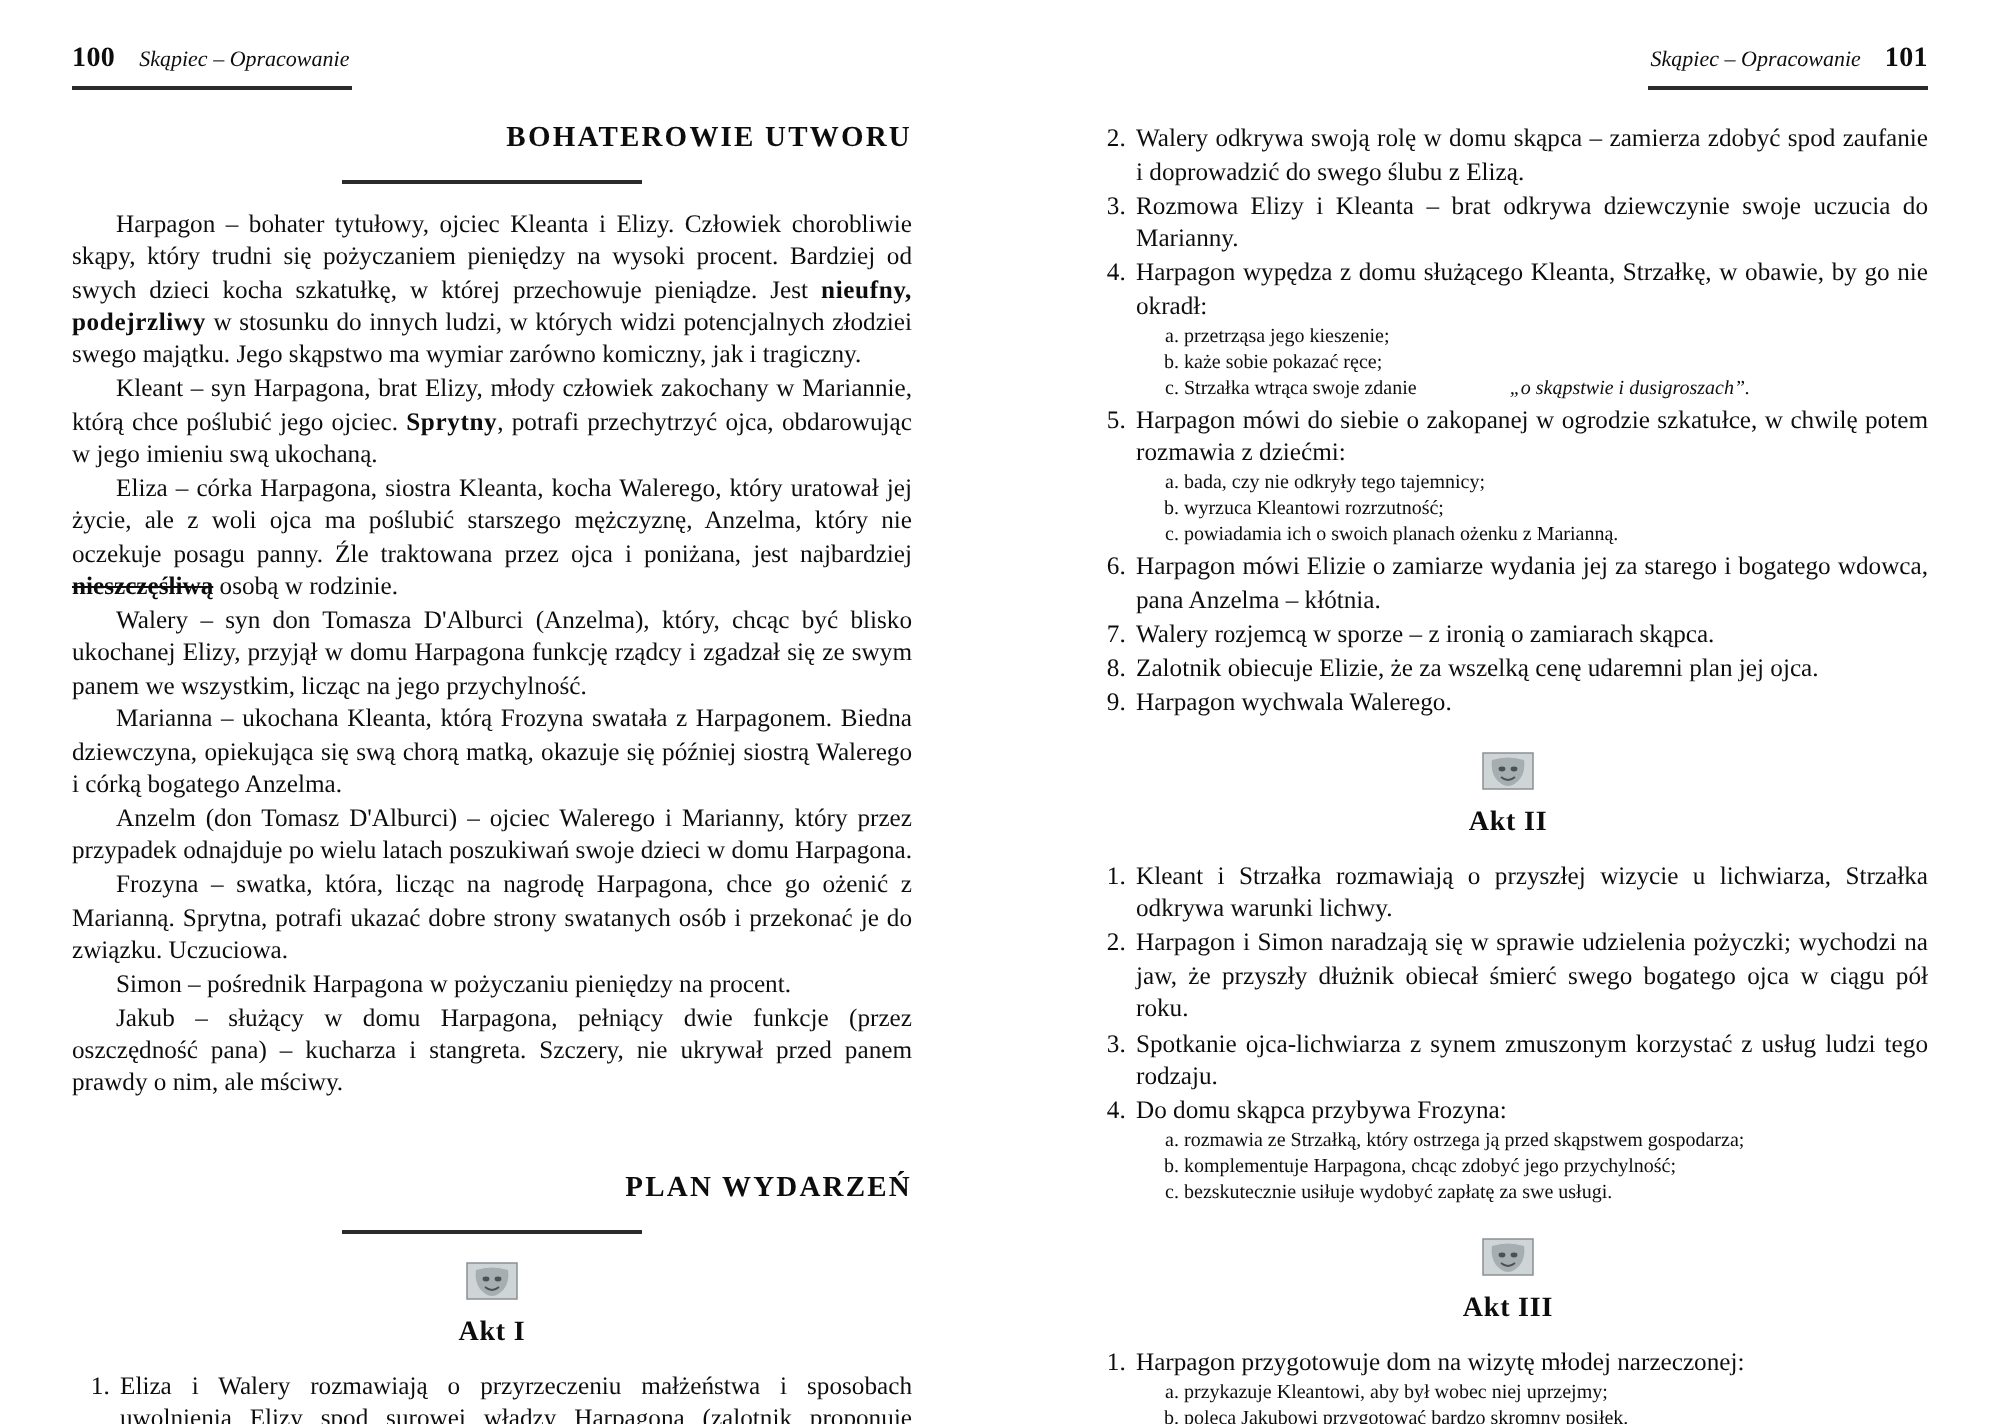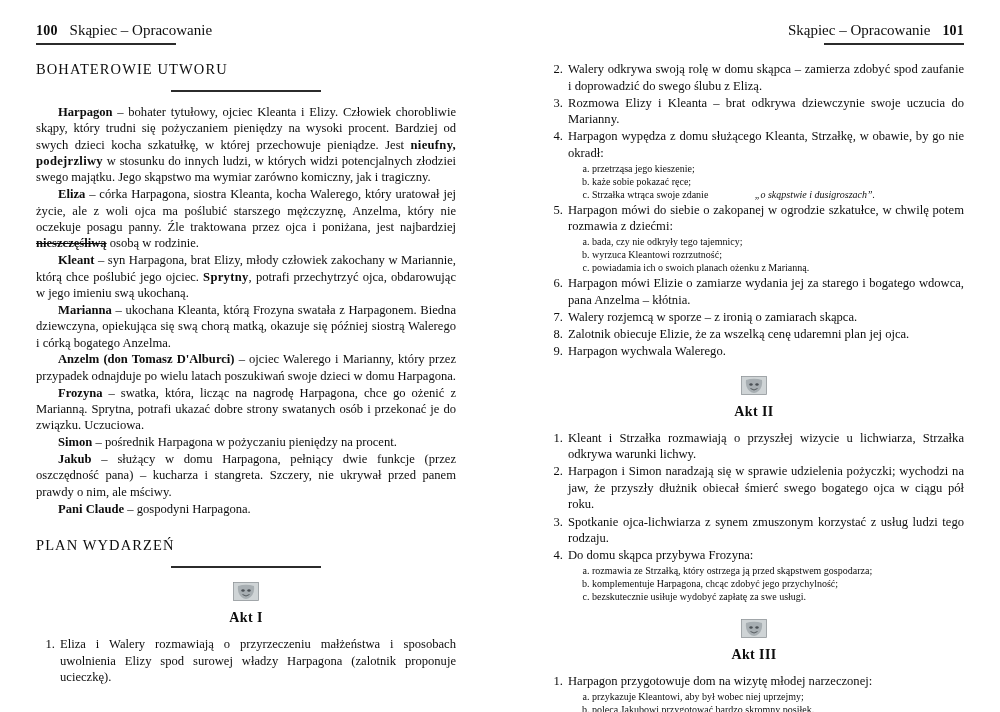--- a/index.html
+++ b/index.html
@@ -43,71 +43,72 @@
   }
   .runhead.right {
     justify-content: flex-end;
   }
   .folio {
     font-weight: bold;
     font-size: 14px;
     letter-spacing: .2px;
   }
   .runtitle {
-    font-size: 15px;
+    font-style: italic;
+    font-size: 11px;
   }
   .runhead.left .runtitle { margin-left: 12px; }
   .runhead.right .folio { margin-left: 12px; }
 
   .rule {
     height: 0;
     border-top: 2px solid #2b2b2b;
     margin-top: 5px;
     margin-bottom: 16px;
   }
   .rule.short-left {
     width: 140px;
   }
   .rule.short-right {
     width: 140px;
     margin-left: auto;
   }
 
   h2.section-title {
     font-size: 14.5px;
-    font-weight: normal;
-    text-align: left;
+    font-weight: bold;
+    text-align: right;
     letter-spacing: 1.1px;
     margin: 0 0 12px 0;
   }
   .title-rule {
     width: 150px;
     margin: 0 auto 12px auto;
     border-top: 2px solid #2b2b2b;
     height: 0;
   }
   .title-block {
     margin-top: 2px;
     margin-bottom: 12px;
   }
   .title-block.second {
-    margin-top: 20px;
+    margin-top: 36px;
   }
 
   p.para {
     margin: 0;
     font-size: 12.6px;
     line-height: 1.30;
     text-align: justify;
     text-indent: 22px;
   }
   p.para + p.para {
     margin-top: 0.5px;
   }
-  .nm { font-weight: bold; }
+  .nm { font-weight: normal; }
   .it { font-style: italic; margin-left: 44px; }
   .sp { font-weight: bold; letter-spacing: .3px; }
   .struck {
     font-weight: bold;
     text-decoration: line-through;
   }
 
   .act-head {
     display: flex;
     align-items: center;
@@ -162,37 +163,37 @@
     </div>
     <div class="rule short-left"></div>
 
     <div class="title-block">
       <h2 class="section-title">BOHATEROWIE UTWORU</h2>
       <div class="title-rule"></div>
     </div>
 
     <p class="para"><span class="nm">Harpagon</span><span> – bohater tytułowy, ojciec Kleanta i Elizy. Człowiek chorobliwie skąpy, który trudni się pożyczaniem pieniędzy na wysoki procent. Bardziej od swych dzieci kocha szkatułkę, w której przechowuje pieniądze. Jest </span><span class="sp">nieufny, podejrzliwy</span><span> w stosunku do innych ludzi, w których widzi potencjalnych złodziei swego majątku. Jego skąpstwo ma wymiar zarówno komiczny, jak i tragiczny.</span></p>
 
+    <p class="para"><span class="nm">Kleant</span><span> – syn Harpagona, brat Elizy, młody człowiek zakochany w Mariannie, którą chce poślubić jego ojciec. </span><span class="sp">Sprytny</span><span>, potrafi przechytrzyć ojca, obdarowując w jego imieniu swą ukochaną.</span></p>
+
     <p class="para"><span class="nm">Eliza</span><span> – córka Harpagona, siostra Kleanta, kocha Walerego, który uratował jej życie, ale z woli ojca ma poślubić starszego mężczyznę, Anzelma, który nie oczekuje posagu panny. Źle traktowana przez ojca i poniżana, jest najbardziej </span><span class="struck">nieszczęśliwą</span><span> osobą w rodzinie.</span></p>
 
-    <p class="para"><span class="nm">Kleant</span><span> – syn Harpagona, brat Elizy, młody człowiek zakochany w Mariannie, którą chce poślubić jego ojciec. </span><span class="sp">Sprytny</span><span>, potrafi przechytrzyć ojca, obdarowując w jego imieniu swą ukochaną.</span></p>
-
+    <p class="para"><span class="nm">Walery</span><span> – syn don Tomasza D'Alburci (Anzelma), który, chcąc być blisko ukochanej Elizy, przyjął w domu Harpagona funkcję rządcy i zgadzał się ze swym panem we wszystkim, licząc na jego przychylność.</span></p>
 
     <p class="para"><span class="nm">Marianna</span><span> – ukochana Kleanta, którą Frozyna swatała z Harpagonem. Biedna dziewczyna, opiekująca się swą chorą matką, okazuje się później siostrą Walerego i córką bogatego Anzelma.</span></p>
 
     <p class="para"><span class="nm">Anzelm (don Tomasz D'Alburci)</span><span> – ojciec Walerego i Marianny, który przez przypadek odnajduje po wielu latach poszukiwań swoje dzieci w domu Harpagona.</span></p>
 
     <p class="para"><span class="nm">Frozyna</span><span> – swatka, która, licząc na nagrodę Harpagona, chce go ożenić z Marianną. Sprytna, potrafi ukazać dobre strony swatanych osób i przekonać je do związku. Uczuciowa.</span></p>
 
     <p class="para"><span class="nm">Simon</span><span> – pośrednik Harpagona w pożyczaniu pieniędzy na procent.</span></p>
 
     <p class="para"><span class="nm">Jakub</span><span> – służący w domu Harpagona, pełniący dwie funkcje (przez oszczędność pana) – kucharza i stangreta. Szczery, nie ukrywał przed panem prawdy o nim, ale mściwy.</span></p>
 
 
-    <p class="para"><span class="nm">Pani Claude</span><span> – gospodyni Harpagona.</span></p>
 
     <div class="title-block second">
       <h2 class="section-title">PLAN WYDARZEŃ</h2>
       <div class="title-rule"></div>
     </div>
 
     <div class="act-head first">
       <svg class="mask-icon" viewBox="0 0 52 38">
         <rect x="1" y="1" width="50" height="36" fill="#cfd4d6" stroke="#8a9094" stroke-width="1.5"></rect>
         <path d="M10 8 q16 -5 32 0 q2 14 -7 22 q-9 8 -18 0 q-9 -8 -7 -22 z" fill="#9aa1a5" opacity="0.75"></path>

